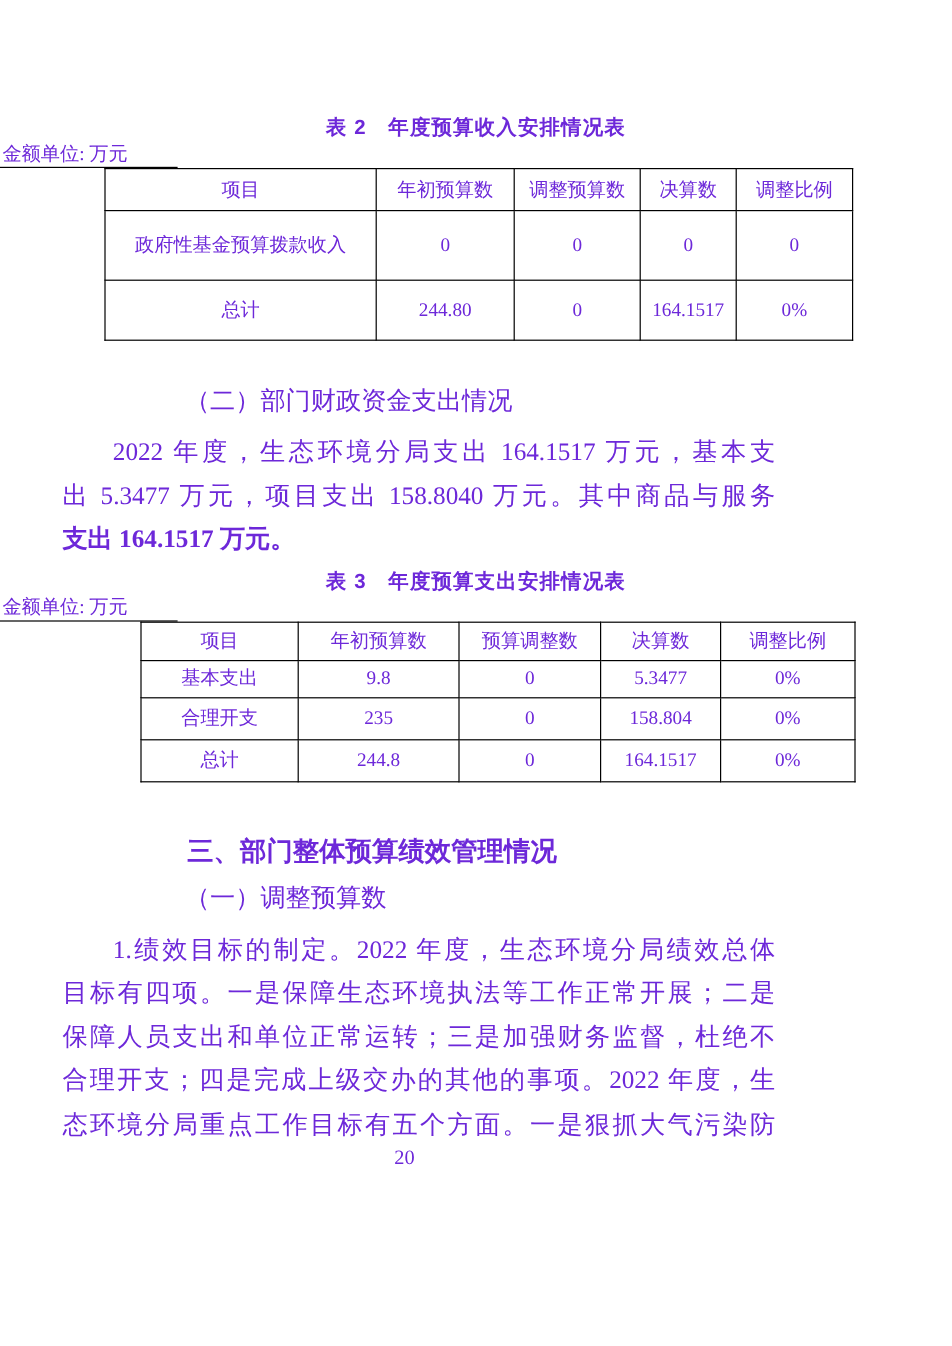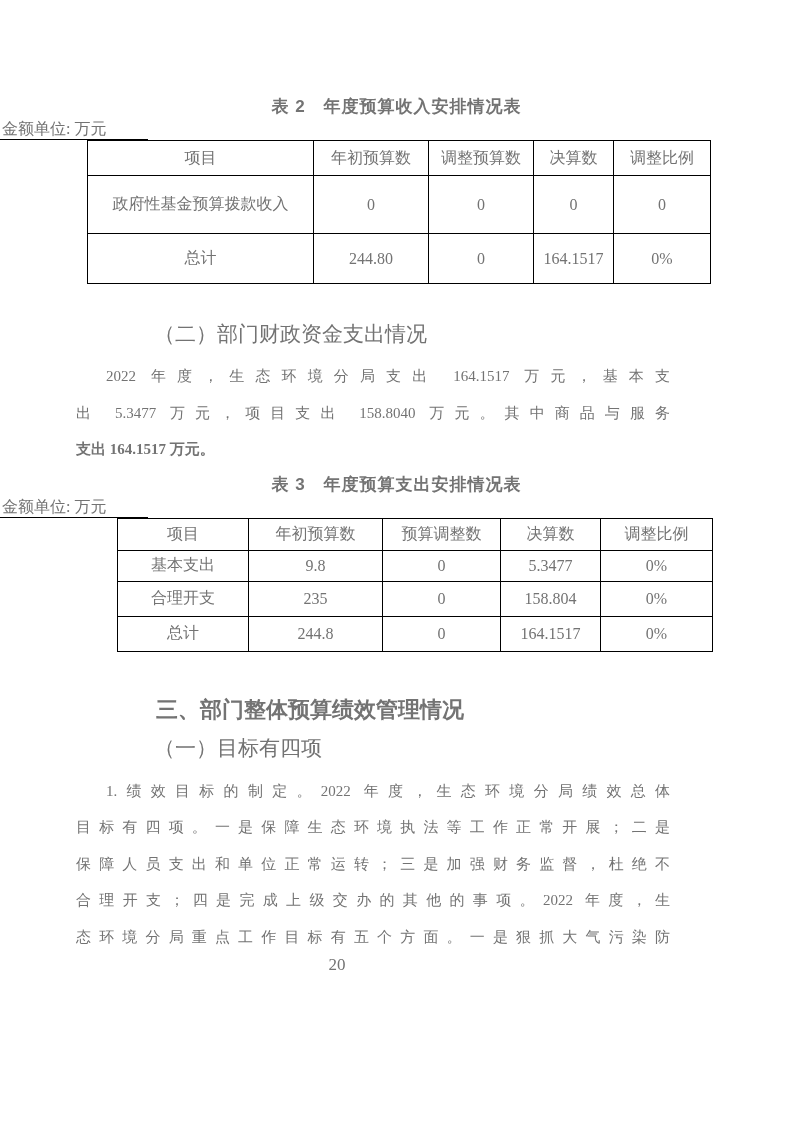--- a/index.html
+++ b/index.html
@@ -2,21 +2,21 @@
 <html><head>
 <meta charset="utf-8">
 <style>
   html, body { margin: 0; padding: 0; background: #ffffff; }
   .page {
     position: relative;
     width: 793px;
     height: 1122px;
     margin: 0 auto;
     background: #ffffff;
-    color: #737373;
+    color: #6d28d9;
     overflow: hidden;
     font-family: "Liberation Serif", "DejaVu Serif", serif;
   }
   
   .tbl-caption {
     margin-top: 0;
     width: 793px;
     text-align: center;
     font-family: "Liberation Sans", "DejaVu Sans", sans-serif;
     font-weight: 700;
@@ -72,21 +72,21 @@
     width: 594px;
     text-indent: 2em;
     font-family: "Liberation Sans", "DejaVu Sans", sans-serif;
     font-weight: 700;
     font-size: 22px;
     line-height: 26px;
     margin-top: 45px;
   }
   .h-sub { margin-top: 12px; }
   
-  .para { margin-left: 76px; width: 594px; font-size: 15px; }
+  .para { margin-left: 52px; width: 594px; font-size: 21px; }
   .p1 { margin-top: 11px; }
   .p2 { margin-top: 12px; }
   .bline {
     line-height: 36.5px;
     height: 36.5px;
     overflow: hidden;
     text-align: justify;
     text-align-last: justify;
     white-space: normal;
   }
@@ -190,21 +190,21 @@
         <td>总计</td>
         <td>244.8</td>
         <td>0</td>
         <td>164.1517</td>
         <td>0%</td>
       </tr>
     </tbody>
   </table>
 
   <div class="h-hei">三、部门整体预算绩效管理情况</div>
-  <div class="h-kai h-sub">（一）目标有四项</div>
+  <div class="h-kai h-sub">（一）调整预算数</div>
   <div class="para p2">
     <div class="bline first">1.绩效目标的制定。2022 年度，生态环境分局绩效总体</div>
     <div class="bline">目标有四项。一是保障生态环境执法等工作正常开展；二是</div>
     <div class="bline">保障人员支出和单位正常运转；三是加强财务监督，杜绝不</div>
     <div class="bline">合理开支；四是完成上级交办的其他的事项。2022 年度，生</div>
     <div class="bline">态环境分局重点工作目标有五个方面。一是狠抓大气污染防</div>
   </div>
 
   <div class="pageno">20</div>
 

